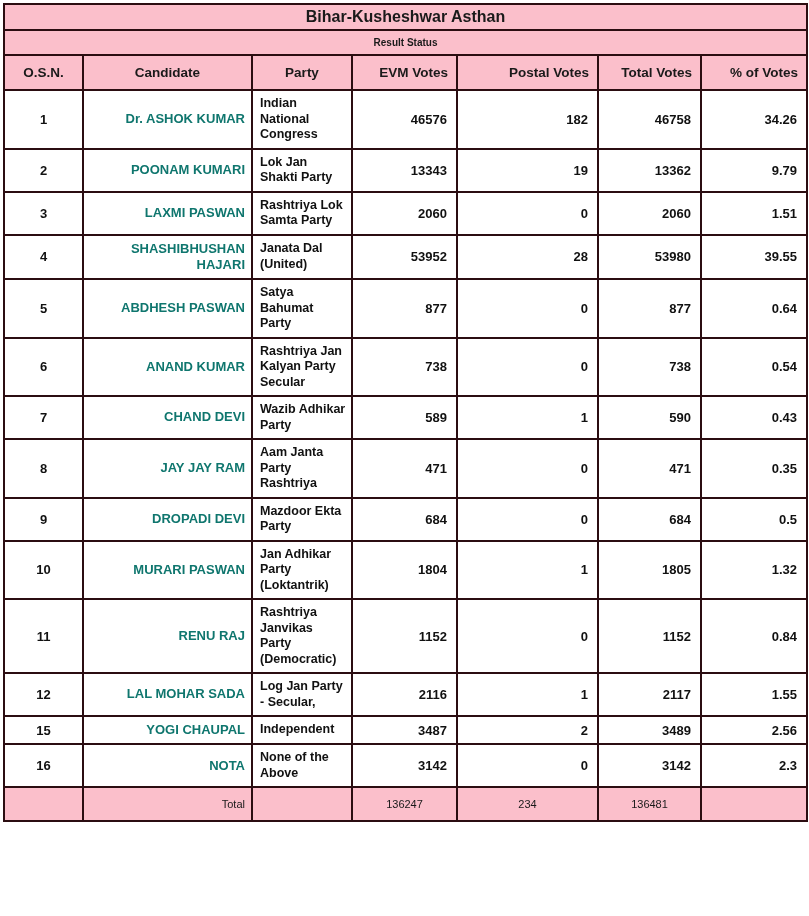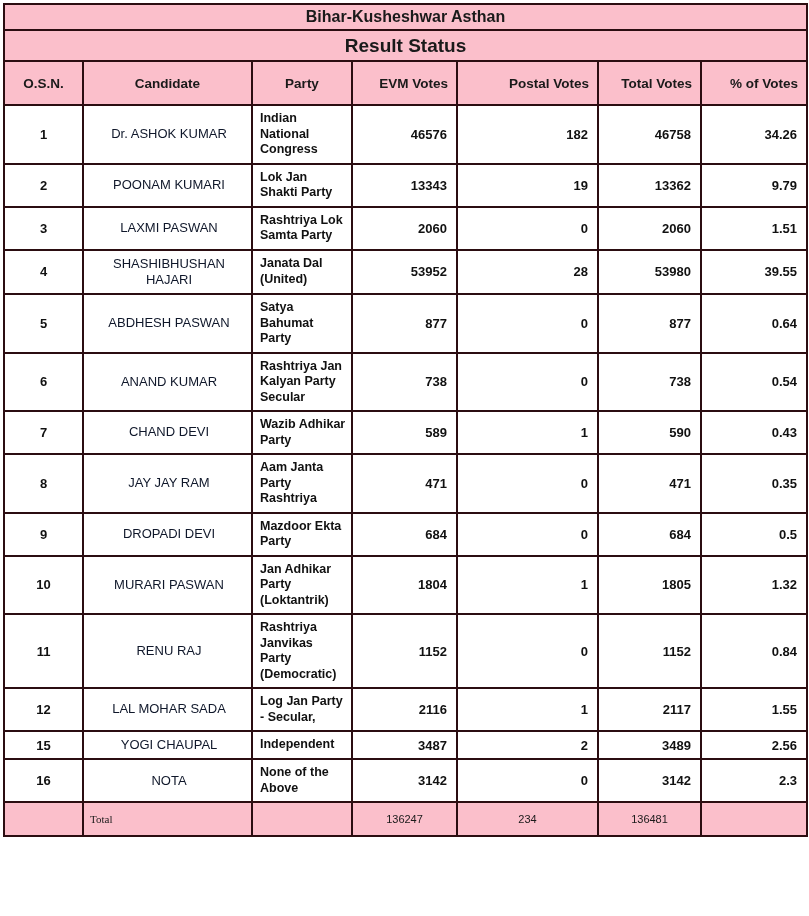--- a/index.html
+++ b/index.html
@@ -46,50 +46,50 @@
   .banner {
     background: #fbbfcb !important;
     text-align: center;
     font-weight: bold;
     font-size: 16px;
     color: #1a1a1a;
     height: 26px;
     padding: 3px 4px;
   }
   .banner.sub {
-    font-size: 19px;
-    height: 31px;
+    font-size: 10px;
+    height: 25px;
   }
 
   
   tr.col-head td {
     background: #fbbfcb !important;
     font-weight: bold;
     font-size: 13.5px;
     color: #1a1a1a;
-    height: 44px;
+    height: 35px;
     padding: 4px 8px;
   }
   td.h-osn    { text-align: center; padding-left: 4px; padding-right: 4px; }
   td.h-left   { text-align: center; }
   td.h-right  { text-align: right; }
 
   
   td.osn {
     text-align: center;
     font-weight: bold;
     font-size: 13px;
     color: #111;
     padding: 4px 3px;
   }
   td.cand {
-    text-align: center;
-    font-weight: normal;
+    text-align: right;
+    font-weight: bold;
     font-size: 13px;
-    color: #0f172a;
+    color: #0f766e;
     padding: 5px 6px 5px 9px;
     line-height: 1.25;
   }
   td.party {
     text-align: left;
     font-weight: bold;
     font-size: 12.5px;
     color: #111;
     padding: 5px 5px 5px 7px;
     line-height: 1.24;
@@ -105,21 +105,21 @@
   
   tr.total-row td {
     background: #fbbfcb !important;
     font-size: 11px;
     font-weight: normal;
     color: #1a1a1a;
     height: 34px;
     padding: 4px 6px;
   }
   td.tot-blank { }
-  td.tot-label { text-align: left; padding-left: 9px; font-family: Liberation Serif, serif; }
+  td.tot-label { text-align: right; padding-left: 9px; }
   td.tot-num   { text-align: center; font-weight: bold; font-size: 11px; }
 </style>
 </head>
 <body>
 
 <div id="page">
   <table class="result-table">
     <colgroup>
       <col class="c-osn">
         <col class="c-cand">

